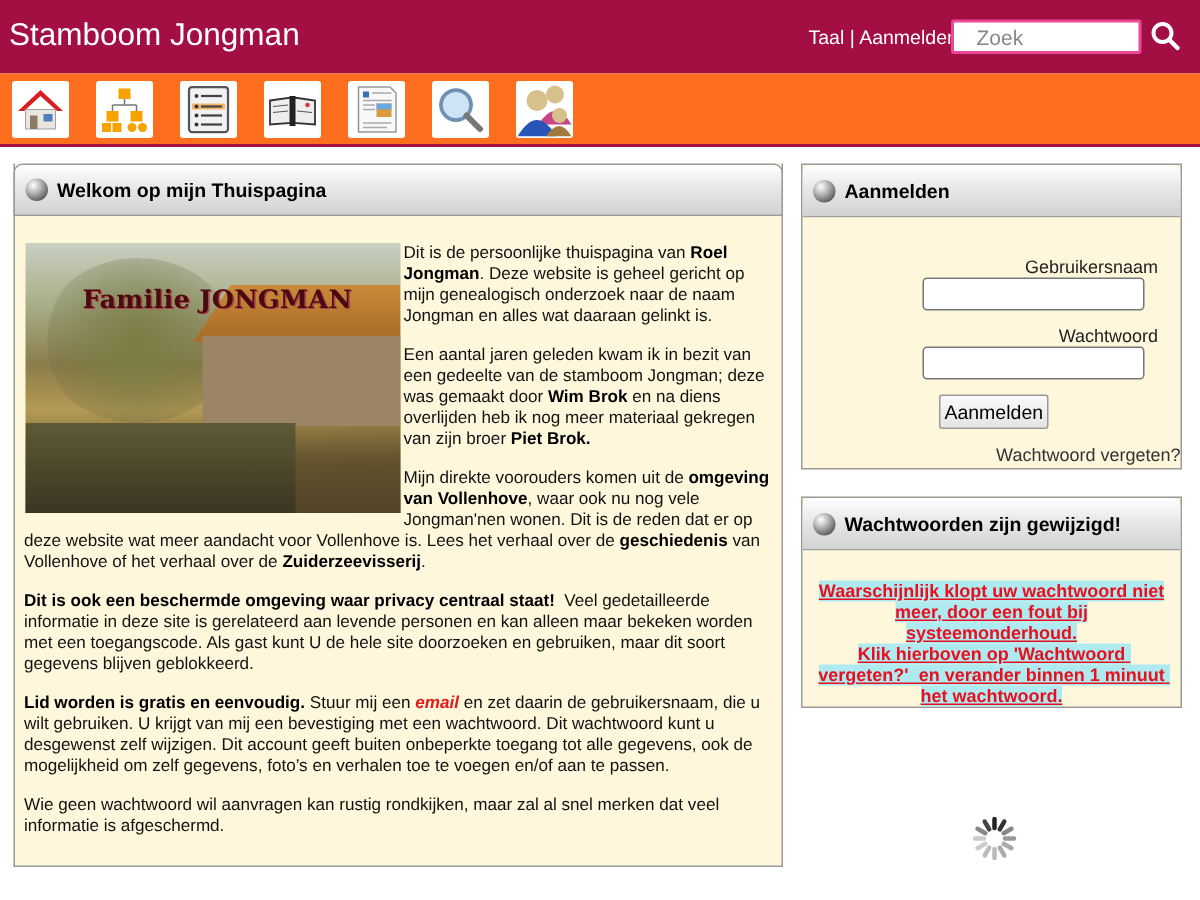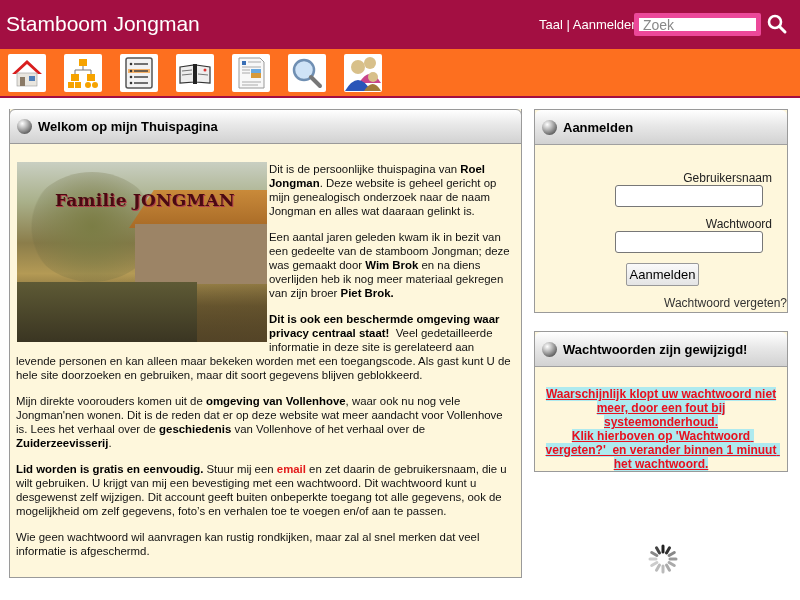--- a/index.html
+++ b/index.html
@@ -2,21 +2,21 @@
 <html><head>
 <meta charset="utf-8">
 <style>
   * { box-sizing: border-box; margin: 0; padding: 0; }
   html, body { width: 800px; height: 600px; overflow: hidden; background: #ffffff; font-family: "Liberation Sans", sans-serif; }
 
   .topbar { position: absolute; left: 0; top: 0; width: 800px; height: 49px; background: #a30f42; }
   .site-title { position: absolute; left: 6px; top: 12px; color: #ffffff; font-size: 21px; font-family: "Liberation Sans", sans-serif; }
   .toplinks { position: absolute; left: 539px; top: 17px; color: #ffffff; font-size: 13px; }
   .toplinks span { color: #fff; }
-  .search-input { position: absolute; left: 634px; top: 13px; width: 127px; height: 23px; border: 5px solid #ec4899; border-radius: 2px; background: #fff; font-size: 14px; padding: 1px 4px; color: #333; font-family: "Liberation Sans", sans-serif; }
+  .search-input { position: absolute; left: 634px; top: 13px; width: 127px; height: 23px; border: 2px solid #ec4899; border-radius: 2px; background: #fff; font-size: 14px; padding: 1px 15px; color: #333; font-family: "Liberation Sans", sans-serif; }
   .search-input::placeholder { color: #888; }
   .search-btn { position: absolute; left: 766px; top: 13px; width: 22px; height: 22px; }
 
   .navbar { position: absolute; left: 0; top: 49px; width: 800px; height: 49px; background: #fd6f1f; border-bottom: 2px solid #a30f42; }
   .navicon { position: absolute; top: 5px; width: 38px; height: 38px; background: #fff; border-radius: 2px; display: flex; align-items: center; justify-content: center; }
 
   .panel { position: absolute; background: #fef7dc; border: 1px solid #9a9a9a; }
   .panel-head { height: 35px; border-radius: 6px 6px 0 0; background: linear-gradient(#ffffff, #e8e8e8 45%, #d2d2d2); border-bottom: 1px solid #a0a0a0; display: flex; align-items: center; padding-left: 7px; }
   .ball { width: 15px; height: 15px; border-radius: 50%; background: radial-gradient(circle at 35% 30%, #ffffff 0%, #b8b8b8 35%, #4a4a4a 85%); margin-right: 6px; }
   .panel-title { font-weight: bold; font-size: 13px; color: #000; }
@@ -28,21 +28,21 @@
   .main-body b { color: #000; }
   .photo { float: left; width: 250px; height: 180px; margin: 0 2px 0 1px; position: relative; overflow: hidden;
     background:
       linear-gradient(170deg, rgba(0,0,0,0) 60%, rgba(90,70,40,0.6) 100%),
       linear-gradient(to bottom, #c9cfc2 0%, #a9b08a 22%, #8b7d4a 45%, #b49a55 62%, #6a5a30 80%, #4b4125 100%); }
   .photo .house { position: absolute; left: 118px; top: 62px; width: 132px; height: 60px; background: #9c8466; }
   .photo .roof { position: absolute; left: 112px; top: 28px; width: 138px; height: 38px; background: linear-gradient(#c98a3a, #a86a26); clip-path: polygon(18% 0, 100% 0, 100% 100%, 0 100%); }
   .photo .tree { position: absolute; left: 10px; top: 10px; width: 130px; height: 110px; border-radius: 50%; background: radial-gradient(circle, #7b7d45, rgba(100,100,60,0.2) 70%, rgba(0,0,0,0) 72%); }
   .photo .water { position: absolute; left: 0; top: 120px; width: 180px; height: 60px; background: linear-gradient(#5e5a35, #3a3522); }
   .photo .label { position: absolute; left: 38px; top: 31px; font-family: "DejaVu Serif", serif; font-weight: bold; font-size: 17px; color: #4a0a12; text-shadow: 1px 1px 0 #b0404a; letter-spacing: 0.2px; }
-  .email-link { color: #e21a1a; font-weight: bold; }
+  .email-link { color: #e21a1a; font-weight: bold; font-style: italic; }
 
   .login-panel { left: 534px; top: 109px; width: 254px; height: 204px; }
   .login-body { position: relative; height: 180px; font-size: 12px; color: #222; }
   .lbl-user { position: absolute; right: 15px; top: 26px; }
   .in-user { position: absolute; left: 80px; top: 40px; width: 148px; height: 22px; border: 1px solid #777; border-radius: 3px; background: #fff; }
   .lbl-pass { position: absolute; right: 15px; top: 72px; }
   .in-pass { position: absolute; left: 80px; top: 86px; width: 148px; height: 22px; border: 1px solid #777; border-radius: 3px; background: #fff; }
   .btn-login { position: absolute; left: 91px; top: 118px; width: 73px; height: 23px; border: 1px solid #999; border-radius: 2px; background: linear-gradient(#fafafa, #e4e4e4); font-size: 13px; font-family: "Liberation Sans", sans-serif; color: #000; }
   .forgot { position: absolute; left: 0; width: 100%; text-align: right; top: 151px; color: #333; font-size: 12px; }
 
@@ -170,22 +170,22 @@
   <div class="main-body">
     <div class="photo">
       <div class="tree"></div>
       <div class="roof"></div>
       <div class="house"></div>
       <div class="water"></div>
       <div class="label">Familie JONGMAN</div>
     </div>
     <p><span>Dit is de persoonlijke thuispagina van </span><b>Roel Jongman</b><span>. Deze website is geheel gericht op mijn genealogisch onderzoek naar de naam Jongman en alles wat daaraan gelinkt is.</span></p>
     <p><span>Een aantal jaren geleden kwam ik in bezit van een gedeelte van de stamboom Jongman; deze was gemaakt door </span><b>Wim Brok</b><span> en na diens overlijden heb ik nog meer materiaal gekregen van zijn broer </span><b>Piet Brok.</b></p>
+    <p><span>Mijn direkte voorouders komen uit de </span><b>omgeving van Vollenhove</b><span>, waar ook nu nog vele Jongman'nen wonen. Dit is de reden dat er op deze website wat meer aandacht voor Vollenhove is. Lees het verhaal over de </span><b>geschiedenis</b><span> van Vollenhove of het verhaal over de </span><b>Zuiderzeevisserij</b><span>.</span></p>
     <p><b>Dit is ook een beschermde omgeving waar privacy centraal staat!</b><span style="white-space:pre-wrap">  Veel gedetailleerde informatie in deze site is gerelateerd aan levende personen en kan alleen maar bekeken worden met een toegangscode. Als gast kunt U de hele site doorzoeken en gebruiken, maar dit soort gegevens blijven geblokkeerd.</span></p>
-    <p><span>Mijn direkte voorouders komen uit de </span><b>omgeving van Vollenhove</b><span>, waar ook nu nog vele Jongman'nen wonen. Dit is de reden dat er op deze website wat meer aandacht voor Vollenhove is. Lees het verhaal over de </span><b>geschiedenis</b><span> van Vollenhove of het verhaal over de </span><b>Zuiderzeevisserij</b><span>.</span></p>
     <p><b>Lid worden is gratis en eenvoudig.</b><span> Stuur mij een </span><span class="email-link">email</span><span> en zet daarin de gebruikersnaam, die u wilt gebruiken. U krijgt van mij een bevestiging met een wachtwoord. Dit wachtwoord kunt u desgewenst zelf wijzigen. Dit account geeft buiten onbeperkte toegang tot alle gegevens, ook de mogelijkheid om zelf gegevens, foto’s en verhalen toe te voegen en/of aan te passen.</span></p>
     <p>Wie geen wachtwoord wil aanvragen kan rustig rondkijken, maar zal al snel merken dat veel informatie is afgeschermd.</p>
   </div>
 </div>
 
 <div class="panel login-panel">
   <div class="panel-head">
     <div class="ball"></div>
     <div class="panel-title">Aanmelden</div>
   </div>

